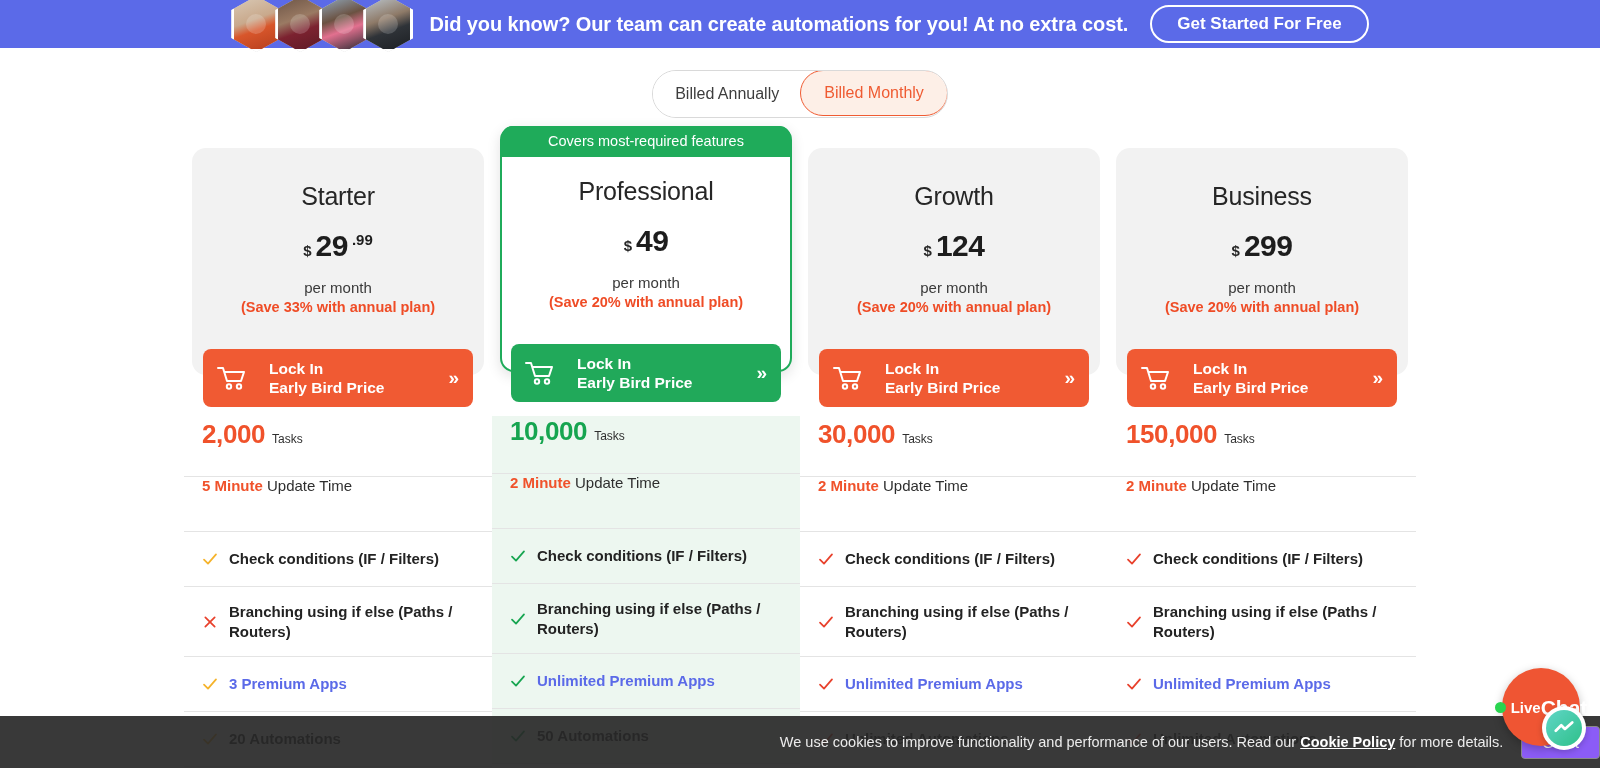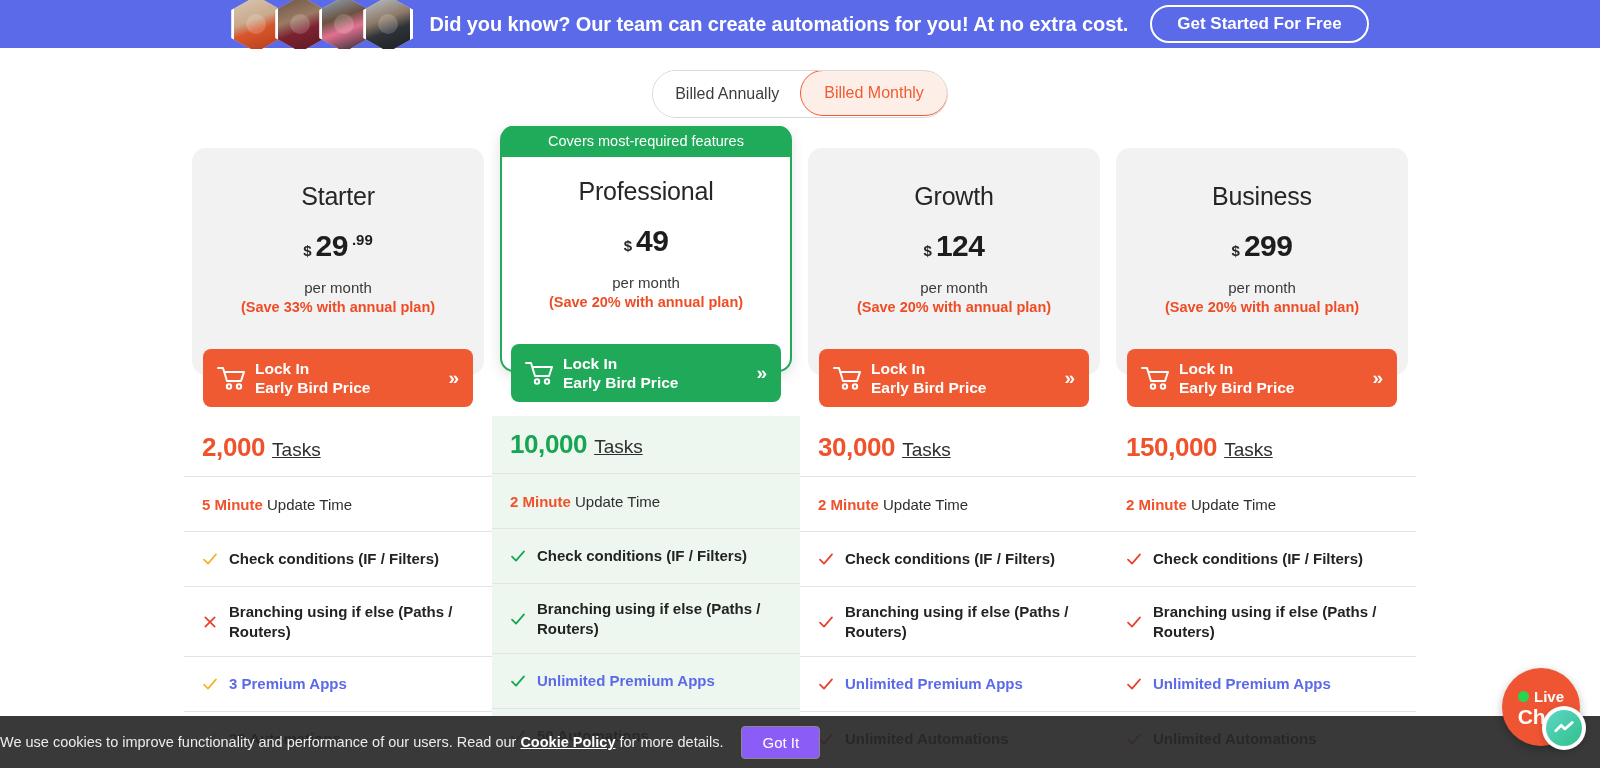--- a/index.html
+++ b/index.html
@@ -186,70 +186,69 @@
     height: 58px;
     background: #f05a33;
     border: none;
     border-radius: 8px;
     color: #ffffff;
     font-family: inherit;
     cursor: pointer;
     display: flex;
     align-items: center;
     padding: 11px 14px;
-    gap: 8px;
+    gap: 22px;
   }
   .plan-col.featured .cta { background: #21a95a; }
   .cta-icon { flex: 0 0 auto; display: flex; align-items: center; }
   .cta-label {
     flex: 1 1 auto;
     text-align: left;
     font-size: 15.5px;
     font-weight: bold;
     line-height: 1.25;
   }
   .cta-chev { flex: 0 0 auto; font-size: 19px; font-weight: bold; }
 
   
   .features-list { margin-top: 44px; }
   .feature-row {
     padding: 0 18px;
     border-bottom: 1px solid #e4e4e4;
     min-height: 55px;
     display: flex;
-    align-items: center;
   }
   .feature-row.headline {
     min-height: 58px;
     border-bottom: 1px solid #e4e4e4;
   }
   .feature-row.tall { min-height: 70px; }
 
   .tasks-line { display: flex; align-items: baseline; gap: 7px; }
   .tasks-num { font-size: 26px; font-weight: bold; color: #f0522b; letter-spacing: -0.4px; }
   .plan-col.featured .tasks-num { color: #16a550; }
-  .tasks-label { font-size: 19px; color: #2f2f2f; text-decoration: underline; }
+  .tasks-label { font-size: 12px; color: #2f2f2f; }
 
   .update-line { font-size: 15px; color: #2f2f2f; }
   .update-strong { font-weight: bold; color: #f0522b; }
 
   .feat { display: flex; align-items: center; gap: 11px; }
   .mark { flex: 0 0 auto; width: 16px; height: 16px; display: block; }
   .feat-text { font-size: 15px; font-weight: bold; color: #232323; line-height: 1.28; }
   .feat-text.link { color: #5b6ae8; }
 
   
   .cookie-bar {
     position: fixed;
     left: 0; right: 0; bottom: 0;
     height: 52px;
     background: rgba(40,40,40,0.92);
     display: flex;
     align-items: center;
-    justify-content: flex-start;
+    justify-content: flex-end;
     gap: 18px;
     z-index: 40;
   }
   .cookie-text { color: #ececec; font-size: 14.5px; }
   .cookie-link { color: #ffffff; text-decoration: underline; font-weight: bold; cursor: pointer; }
   .cookie-btn {
     background: #8b5cf6;
     border: 1px solid #8a8a8a;
     border-radius: 4px;
     color: #ffffff;
@@ -267,21 +266,20 @@
     width: 78px;
     height: 78px;
     z-index: 60;
   }
   .chat-bubble {
     width: 78px; height: 78px;
     border-radius: 50%;
     background: #ef5533;
     color: #ffffff;
     display: flex;
-    flex-direction: column;
     align-items: center;
     justify-content: center;
     cursor: pointer;
     box-shadow: 0 3px 10px rgba(0,0,0,0.25);
   }
   .chat-live { display: flex; align-items: center; gap: 5px; font-size: 15px; font-weight: bold; }
   .chat-dot { width: 11px; height: 11px; border-radius: 50%; background: #29d44f; display: block; }
   .chat-word { font-size: 21px; font-weight: bold; line-height: 1; margin-top: 1px; }
   .chat-badge {
     position: absolute;

